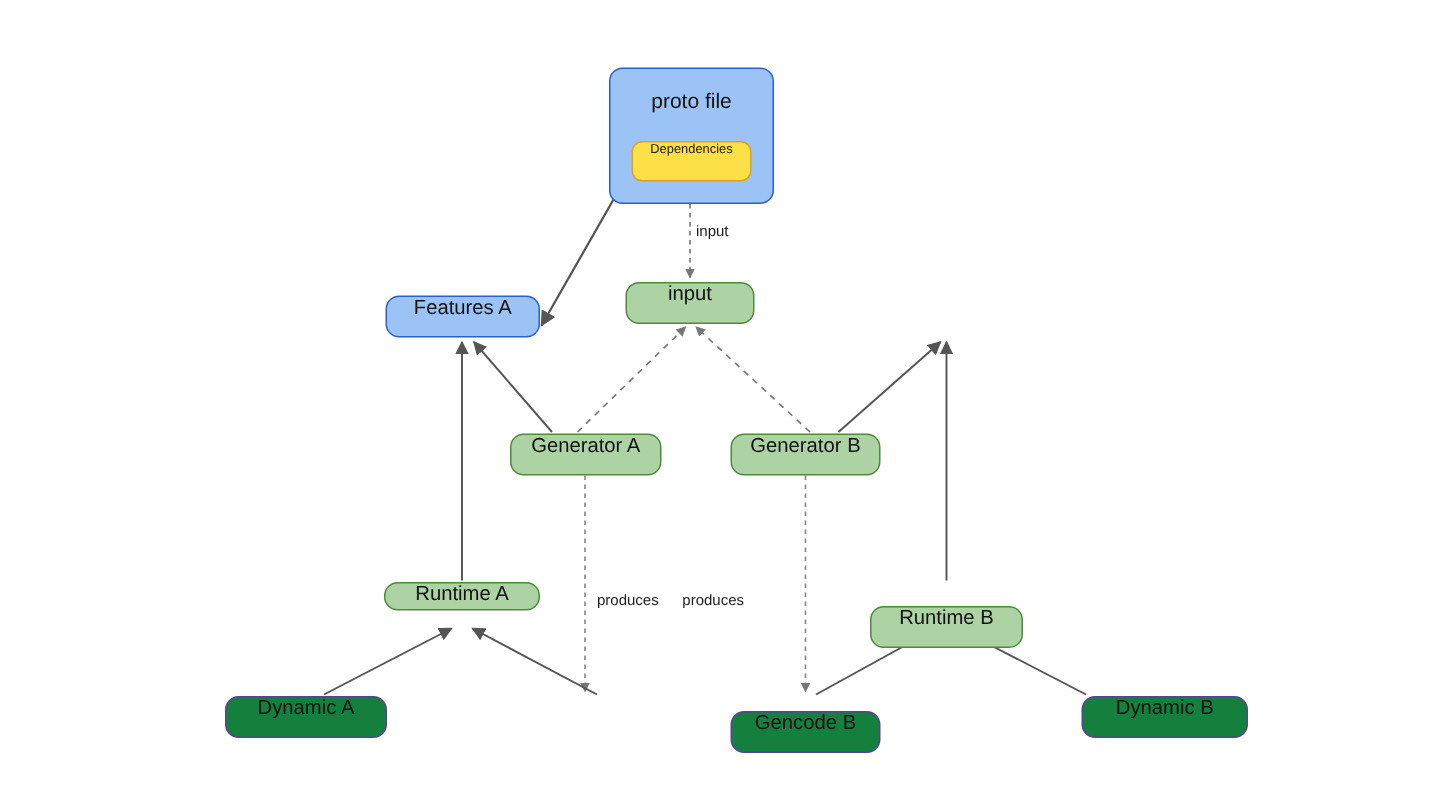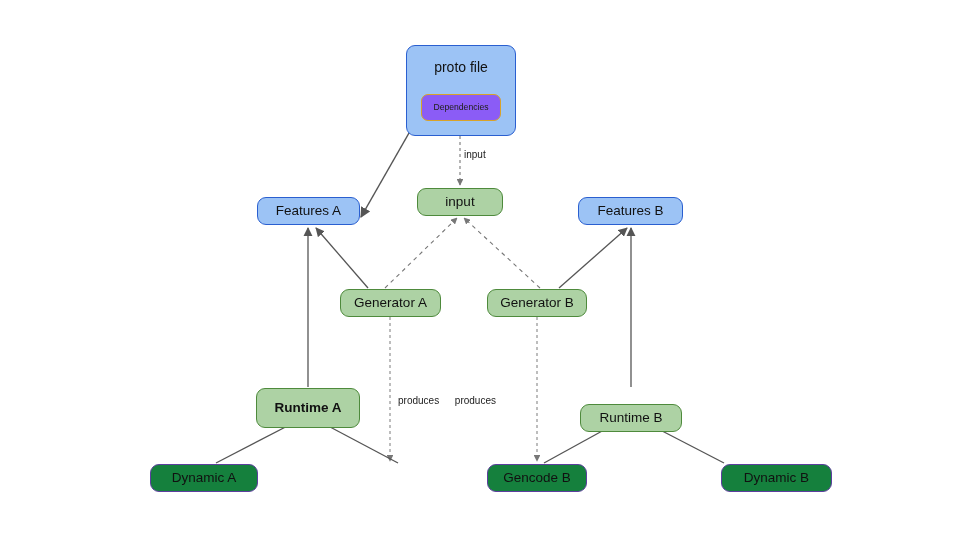--- a/index.html
+++ b/index.html
@@ -21,21 +21,20 @@
     position: absolute;
     left: 0;
     top: 0;
     width: 960px;
     height: 540px;
   }
   .node {
     position: absolute;
     box-sizing: border-box;
     display: flex;
-    align-items: center;
     justify-content: center;
     border-radius: 9px;
     border-width: 1.6px;
     border-style: solid;
     font-size: 13.5px;
     color: #111111;
     text-align: center;
     line-height: 1.1;
     z-index: 3;
   }
@@ -45,21 +44,21 @@
   }
   .node-green {
     background: #adD2a4;
     border-color: #4e8a3c;
   }
   .node-purple {
     background: #15803d;
     border-color: #5d3f9e;
   }
   .node-yellow {
-    background: #8b5cf6;
+    background: #fde047;
     border-color: #d9a328;
     border-radius: 7px;
     font-size: 8.6px;
     color: #20201a;
   }
   .node-proto-file {
     flex-direction: column;
     justify-content: flex-start;
     padding-top: 14px;
     font-size: 14px;
@@ -128,42 +127,39 @@
     </div>
   </div>
 
   <div class="node node-green" style="left:417px; top:188px; width:86px; height:28px;">
     <span>input</span>
   </div>
 
   <div class="node node-blue" style="left:257px; top:197px; width:103px; height:28px;">
     <span>Features A</span>
   </div>
-  <div class="node node-blue" style="left:578px; top:197px; width:105px; height:28px;">
-    <span>Features B</span>
-  </div>
 
   <div class="node node-green" style="left:340px; top:289px; width:101px; height:28px;">
     <span>Generator A</span>
   </div>
   <div class="node node-green" style="left:487px; top:289px; width:100px; height:28px;">
     <span>Generator B</span>
   </div>
 
-  <div class="node node-green" style="left:256px; top:388px; width:104px; height:40px;font-weight:bold;">
+  <div class="node node-green" style="left:256px; top:388px; width:104px; height:19px;">
     <span>Runtime A</span>
   </div>
   <div class="node node-green" style="left:580px; top:404px; width:102px; height:28px;">
     <span>Runtime B</span>
   </div>
 
   <div class="node node-purple" style="left:150px; top:464px; width:108px; height:28px;">
     <span>Dynamic A</span>
   </div>
-  <div class="node node-purple" style="left:487px; top:464px; width:100px; height:28px;">
+  <div class="node node-purple" style="left:487px; top:474px; width:100px; height:28px;">
     <span>Gencode B</span>
   </div>
   <div class="node node-purple" style="left:682px; top:464px; width:111px; height:28px;margin-left:39px;">
     <span>Dynamic B</span>
   </div>
 
   <div class="edge-label" style="left:464px; top:149px;">input</div>
   <div class="edge-label" style="left:398px; top:395px;">produces</div>
   <div class="edge-label" style="left:496px; top:395px; transform:translateX(-100%);">produces</div>
 

